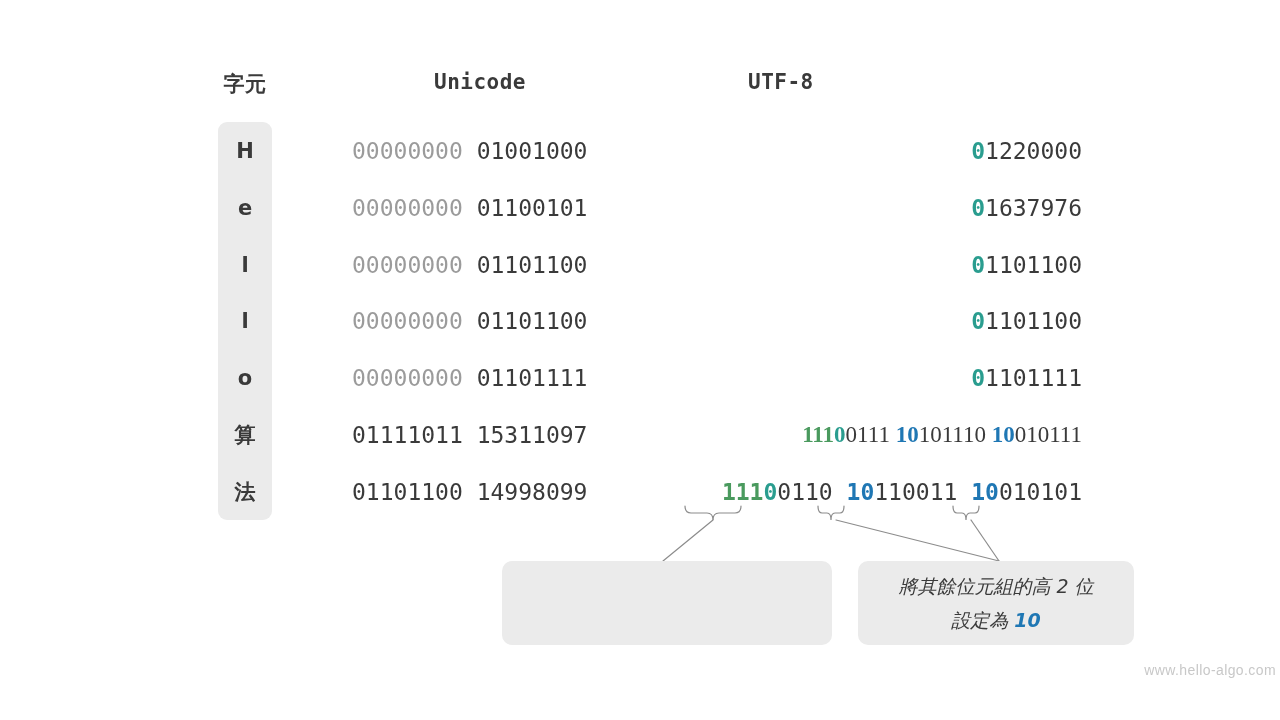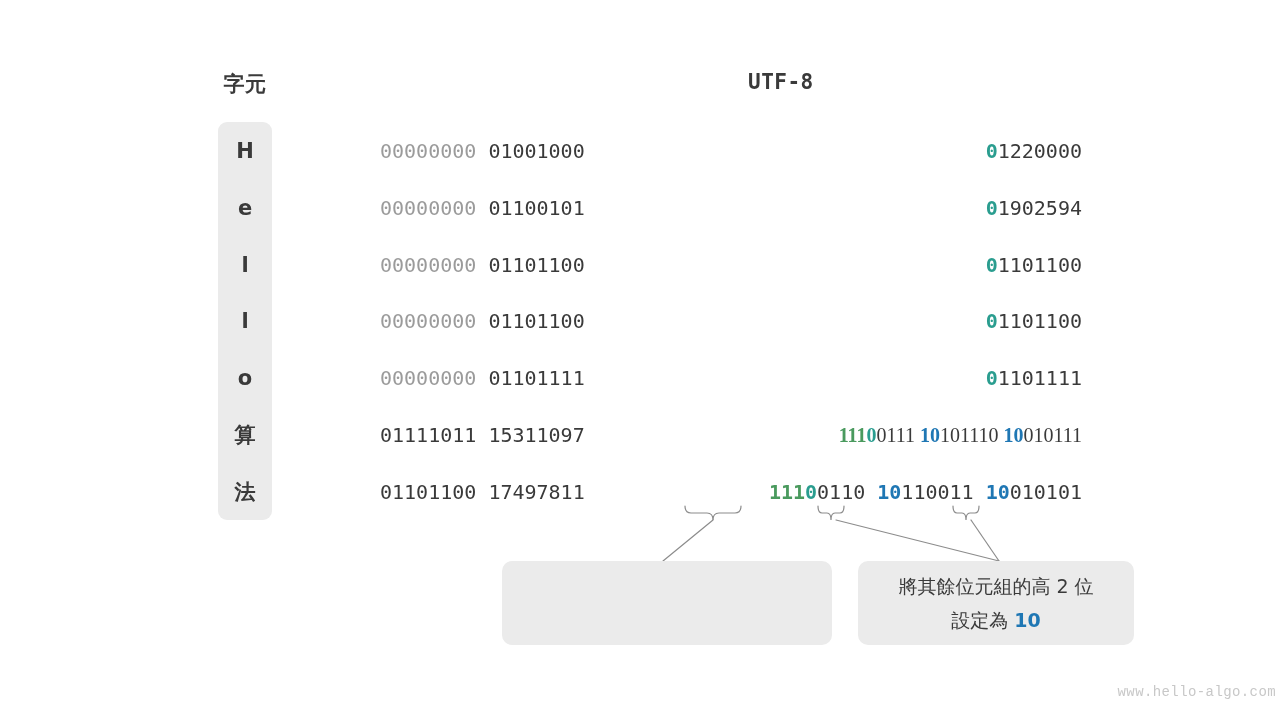--- a/index.html
+++ b/index.html
@@ -51,24 +51,23 @@
     font-weight: 700;
     font-size: 21px;
     color: #3a3a3a;
     line-height: 22px;
   }
 
   
   .bin {
     position: absolute;
     font-family: "DejaVu Sans Mono", "Liberation Mono", monospace;
-    font-size: 20px;
+    font-size: 23px;
     line-height: 22px;
     white-space: pre;
-    margin-left: 28px;
   }
   .uni-col  { left: 352px; }
   .utf8-col { right: 214px; text-align: right; }
 
   .g-dim   { color: #9b9b9b; }
   .g-dark  { color: #3a3a3a; }
   .g-teal  { color: #2a9d8f; font-weight: 700; }
   .g-green { color: #4a9a5e; font-weight: 700; }
   .g-blue  { color: #1f77b4; font-weight: 700; }
 
@@ -80,74 +79,75 @@
     display: flex;
     flex-direction: column;
     align-items: center;
     justify-content: center;
     font-size: 19px;
     color: #3a3a3a;
     line-height: 34px;
     white-space: nowrap;
   }
   .callout-left  { left: 502px; top: 561px; width: 330px; height: 84px; }
-  .callout-right { left: 858px; top: 561px; width: 276px; height: 84px; }
+  .callout-right { left: 858px; top: 561px; width: 276px; height: 84px; font-style: italic; }
   .cl-em-green { color: #4a9a5e; font-weight: 700; }
   .cl-em-blue  { color: #1f77b4; font-weight: 700; }
 
   
   #connectors {
     position: absolute;
     left: 0; top: 0;
     width: 1280px; height: 720px;
     pointer-events: none;
   }
 
   
   .watermark {
     position: absolute;
     right: 20px;
-    bottom: 4px;
-    font-family: Liberation Mono, monospace;
+    bottom: 26px;
+    font-family: Liberation Sans, sans-serif;
     font-size: 14px;
     color: #c8c8c8;
     letter-spacing: 0.4px;
   }
 </style>
 </head>
 <body>
 
 <div id="canvas">
 
   <div class="col-header hdr-char">字元</div>
+  <div class="col-header hdr-unicode">Unicode</div>
   <div class="col-header hdr-utf8">UTF-8</div>
 
   <div class="char-pill"></div>
 
   <div id="rows-layer">
       <div class="char-cell" style="top: 140px;">H</div>
       <div class="bin uni-col" style="top: 140px;"><span class="g-dim">00000000</span><span class="g-dim"> </span><span class="g-dark">01001000</span></div>
       <div class="bin utf8-col" style="top: 140px;"><span class="g-teal">0</span><span class="g-dark">1220000</span></div>
       <div class="char-cell" style="top: 197px;">e</div>
       <div class="bin uni-col" style="top: 197px;"><span class="g-dim">00000000</span><span class="g-dim"> </span><span class="g-dark">01100101</span></div>
-      <div class="bin utf8-col" style="top: 197px;"><span class="g-teal">0</span><span class="g-dark">1902594</span></div>
+      <div class="bin utf8-col" style="top: 197px;"><span class="g-teal">0</span><span class="g-dark">1637976</span></div>
       <div class="char-cell" style="top: 254px;">l</div>
       <div class="bin uni-col" style="top: 254px;"><span class="g-dim">00000000</span><span class="g-dim"> </span><span class="g-dark">01101100</span></div>
       <div class="bin utf8-col" style="top: 254px;"><span class="g-teal">0</span><span class="g-dark">1101100</span></div>
       <div class="char-cell" style="top: 310px;">l</div>
       <div class="bin uni-col" style="top: 310px;"><span class="g-dim">00000000</span><span class="g-dim"> </span><span class="g-dark">01101100</span></div>
       <div class="bin utf8-col" style="top: 310px;"><span class="g-teal">0</span><span class="g-dark">1101100</span></div>
       <div class="char-cell" style="top: 367px;">o</div>
       <div class="bin uni-col" style="top: 367px;"><span class="g-dim">00000000</span><span class="g-dim"> </span><span class="g-dark">01101111</span></div>
       <div class="bin utf8-col" style="top: 367px;"><span class="g-teal">0</span><span class="g-dark">1101111</span></div>
       <div class="char-cell" style="top: 424px;">算</div>
       <div class="bin uni-col" style="top: 424px;"><span class="g-dark">01111011</span><span class="g-dark"> </span><span class="g-dark">15311097</span></div>
       <div class="bin utf8-col" style="top: 424px; font-family: Liberation Serif, serif;"><span class="g-green">111</span><span class="g-teal">0</span><span class="g-dark">0111 </span><span class="g-blue">10</span><span class="g-dark">101110 </span><span class="g-blue">10</span><span class="g-dark">010111</span></div>
       <div class="char-cell" style="top: 481px;">法</div>
-      <div class="bin uni-col" style="top: 481px;"><span class="g-dark">01101100</span><span class="g-dark"> </span><span class="g-dark">17497811</span></div>
+      <div class="bin uni-col" style="top: 481px;"><span class="g-dark">01101100</span><span class="g-dark"> </span><span class="g-dark">14998099</span></div>
       <div class="bin utf8-col" style="top: 481px;"><span class="g-green">111</span><span class="g-teal">0</span><span class="g-dark">0110 </span><span class="g-blue">10</span><span class="g-dark">110011 </span><span class="g-blue">10</span><span class="g-dark">010101</span></div>
     </div>
 
   <svg id="connectors" viewBox="0 0 1280 720" xmlns="http://www.w3.org/2000/svg">
     <g fill="none" stroke="#8c8c8c" stroke-width="1.2" stroke-linecap="round">
 
       <path d="M685,506 q0,7 6,7 h16 q6,0 6,7 q0,-7 6,-7 h16 q6,0 6,-7"></path>
 
       <path d="M818,506 q0,7 4,7 h5 q4,0 4,7 q0,-7 4,-7 h5 q4,0 4,-7"></path>
 

